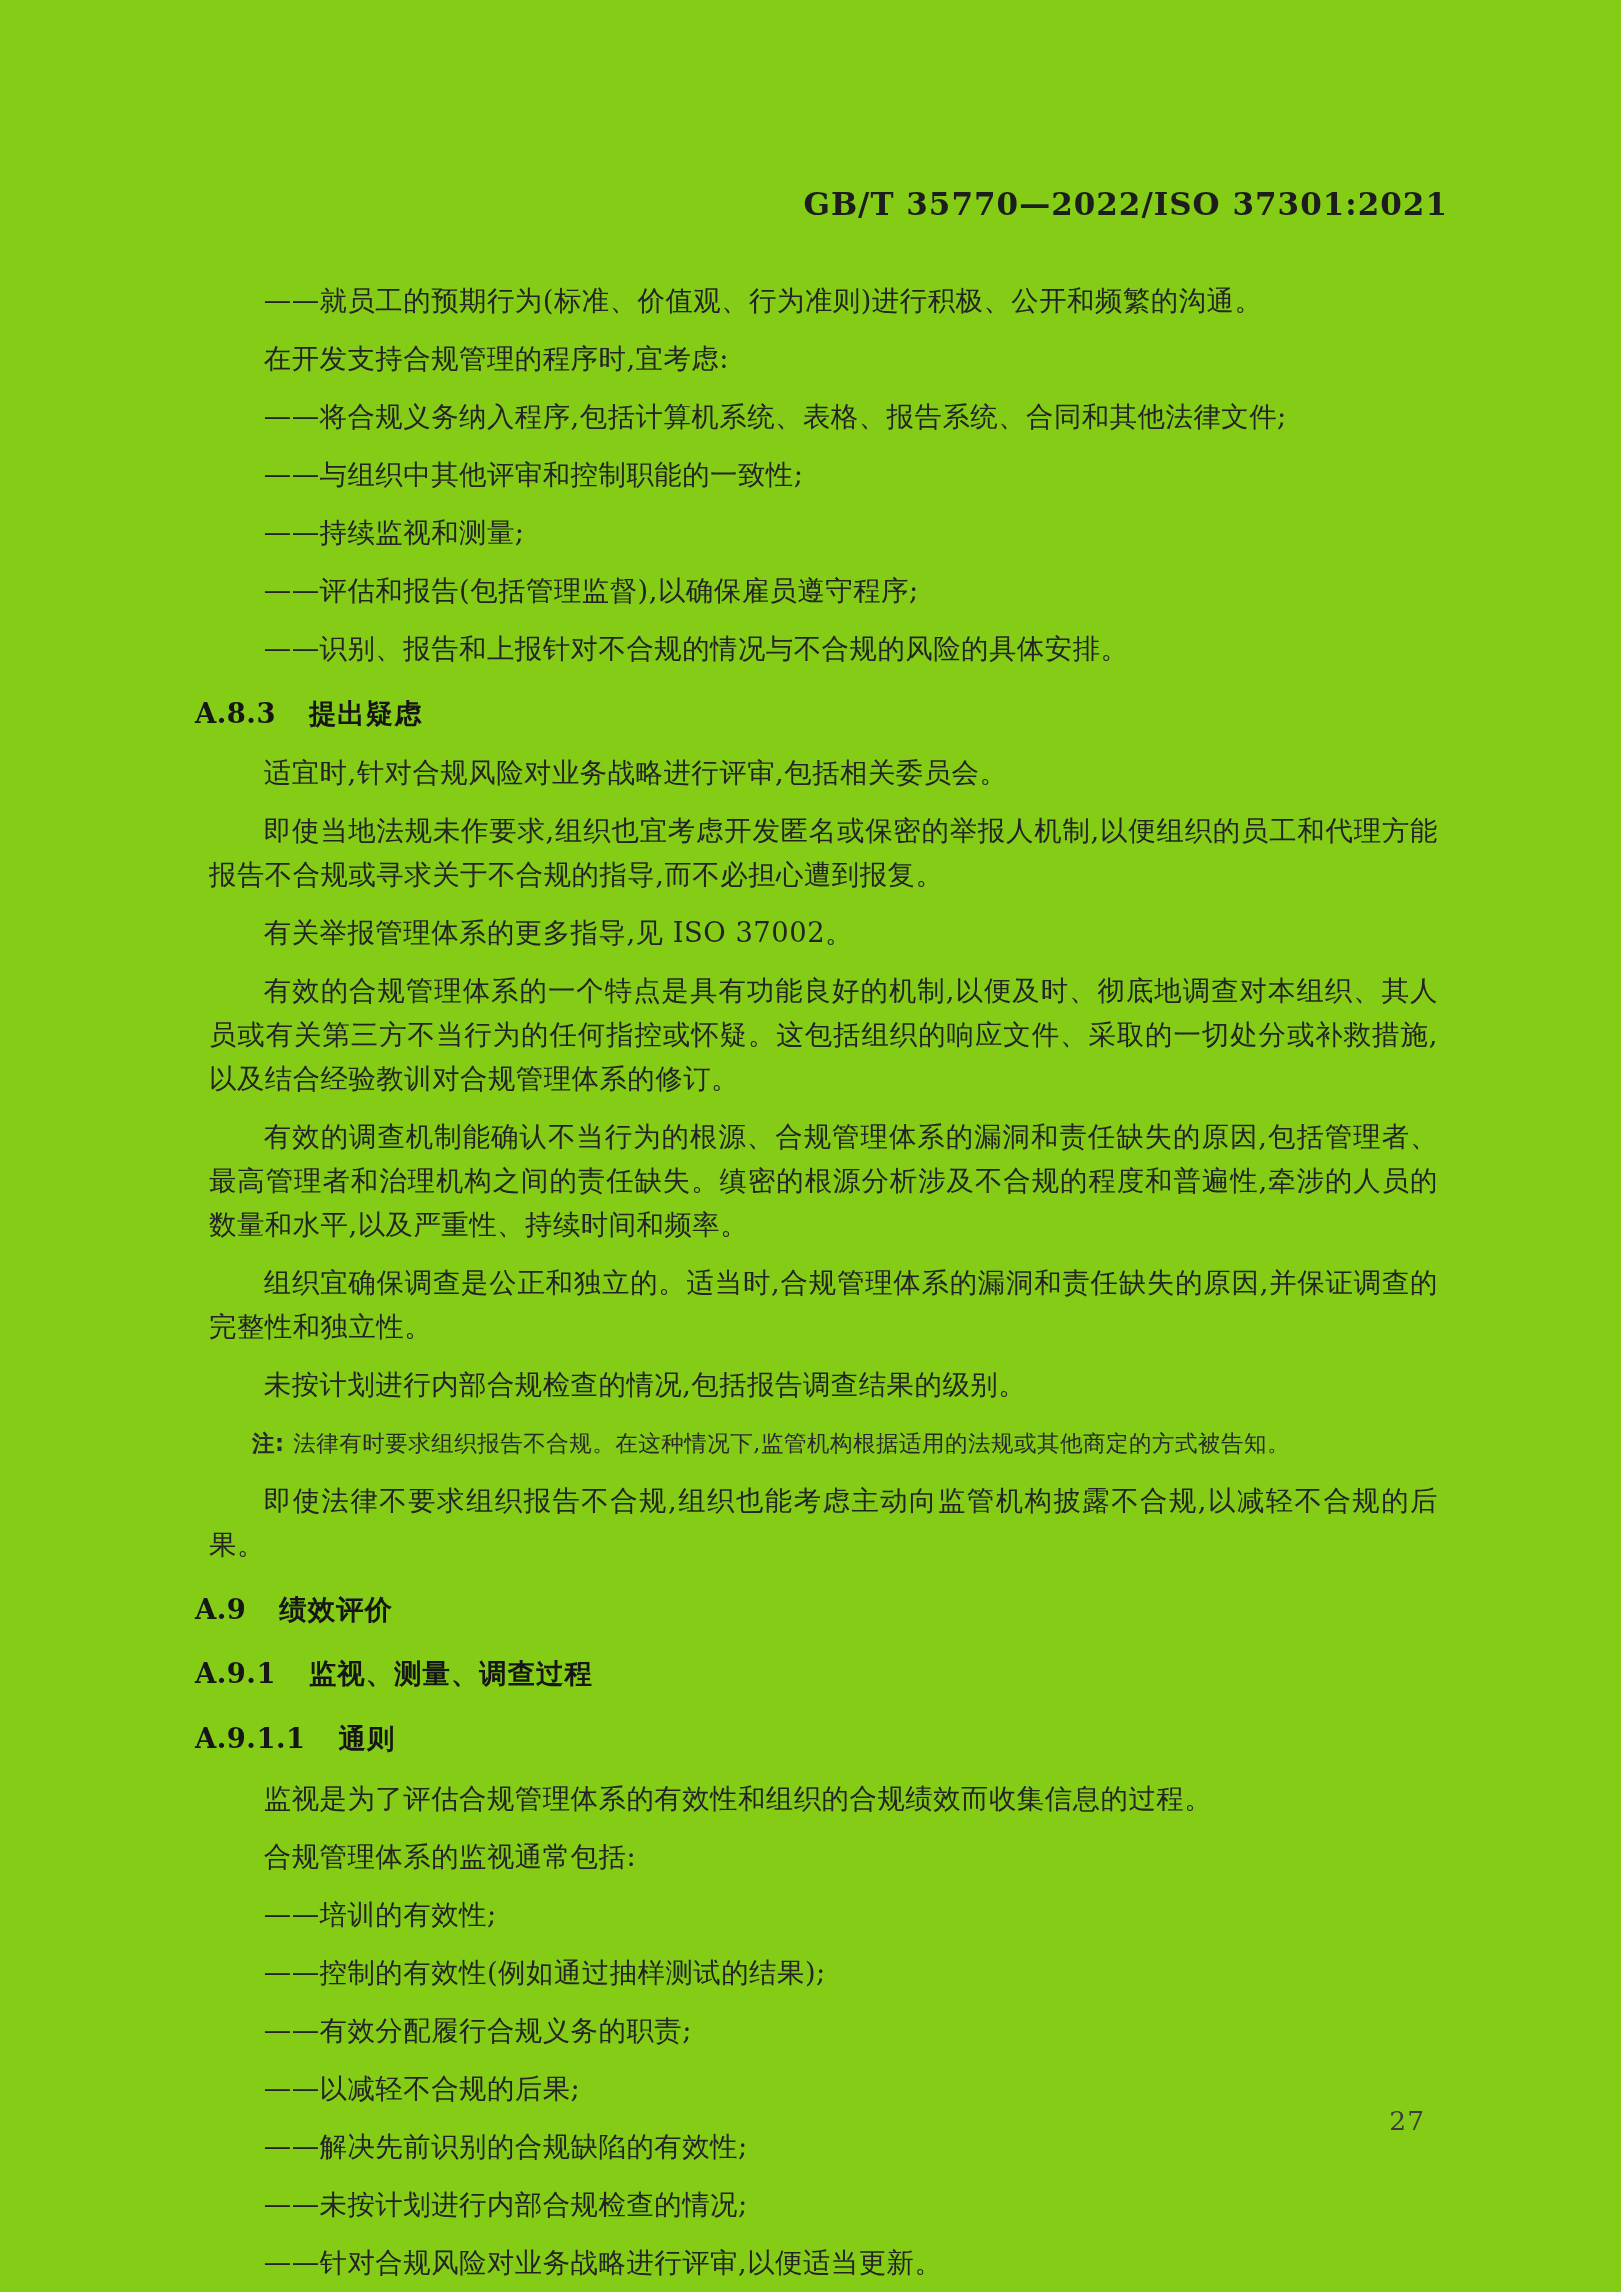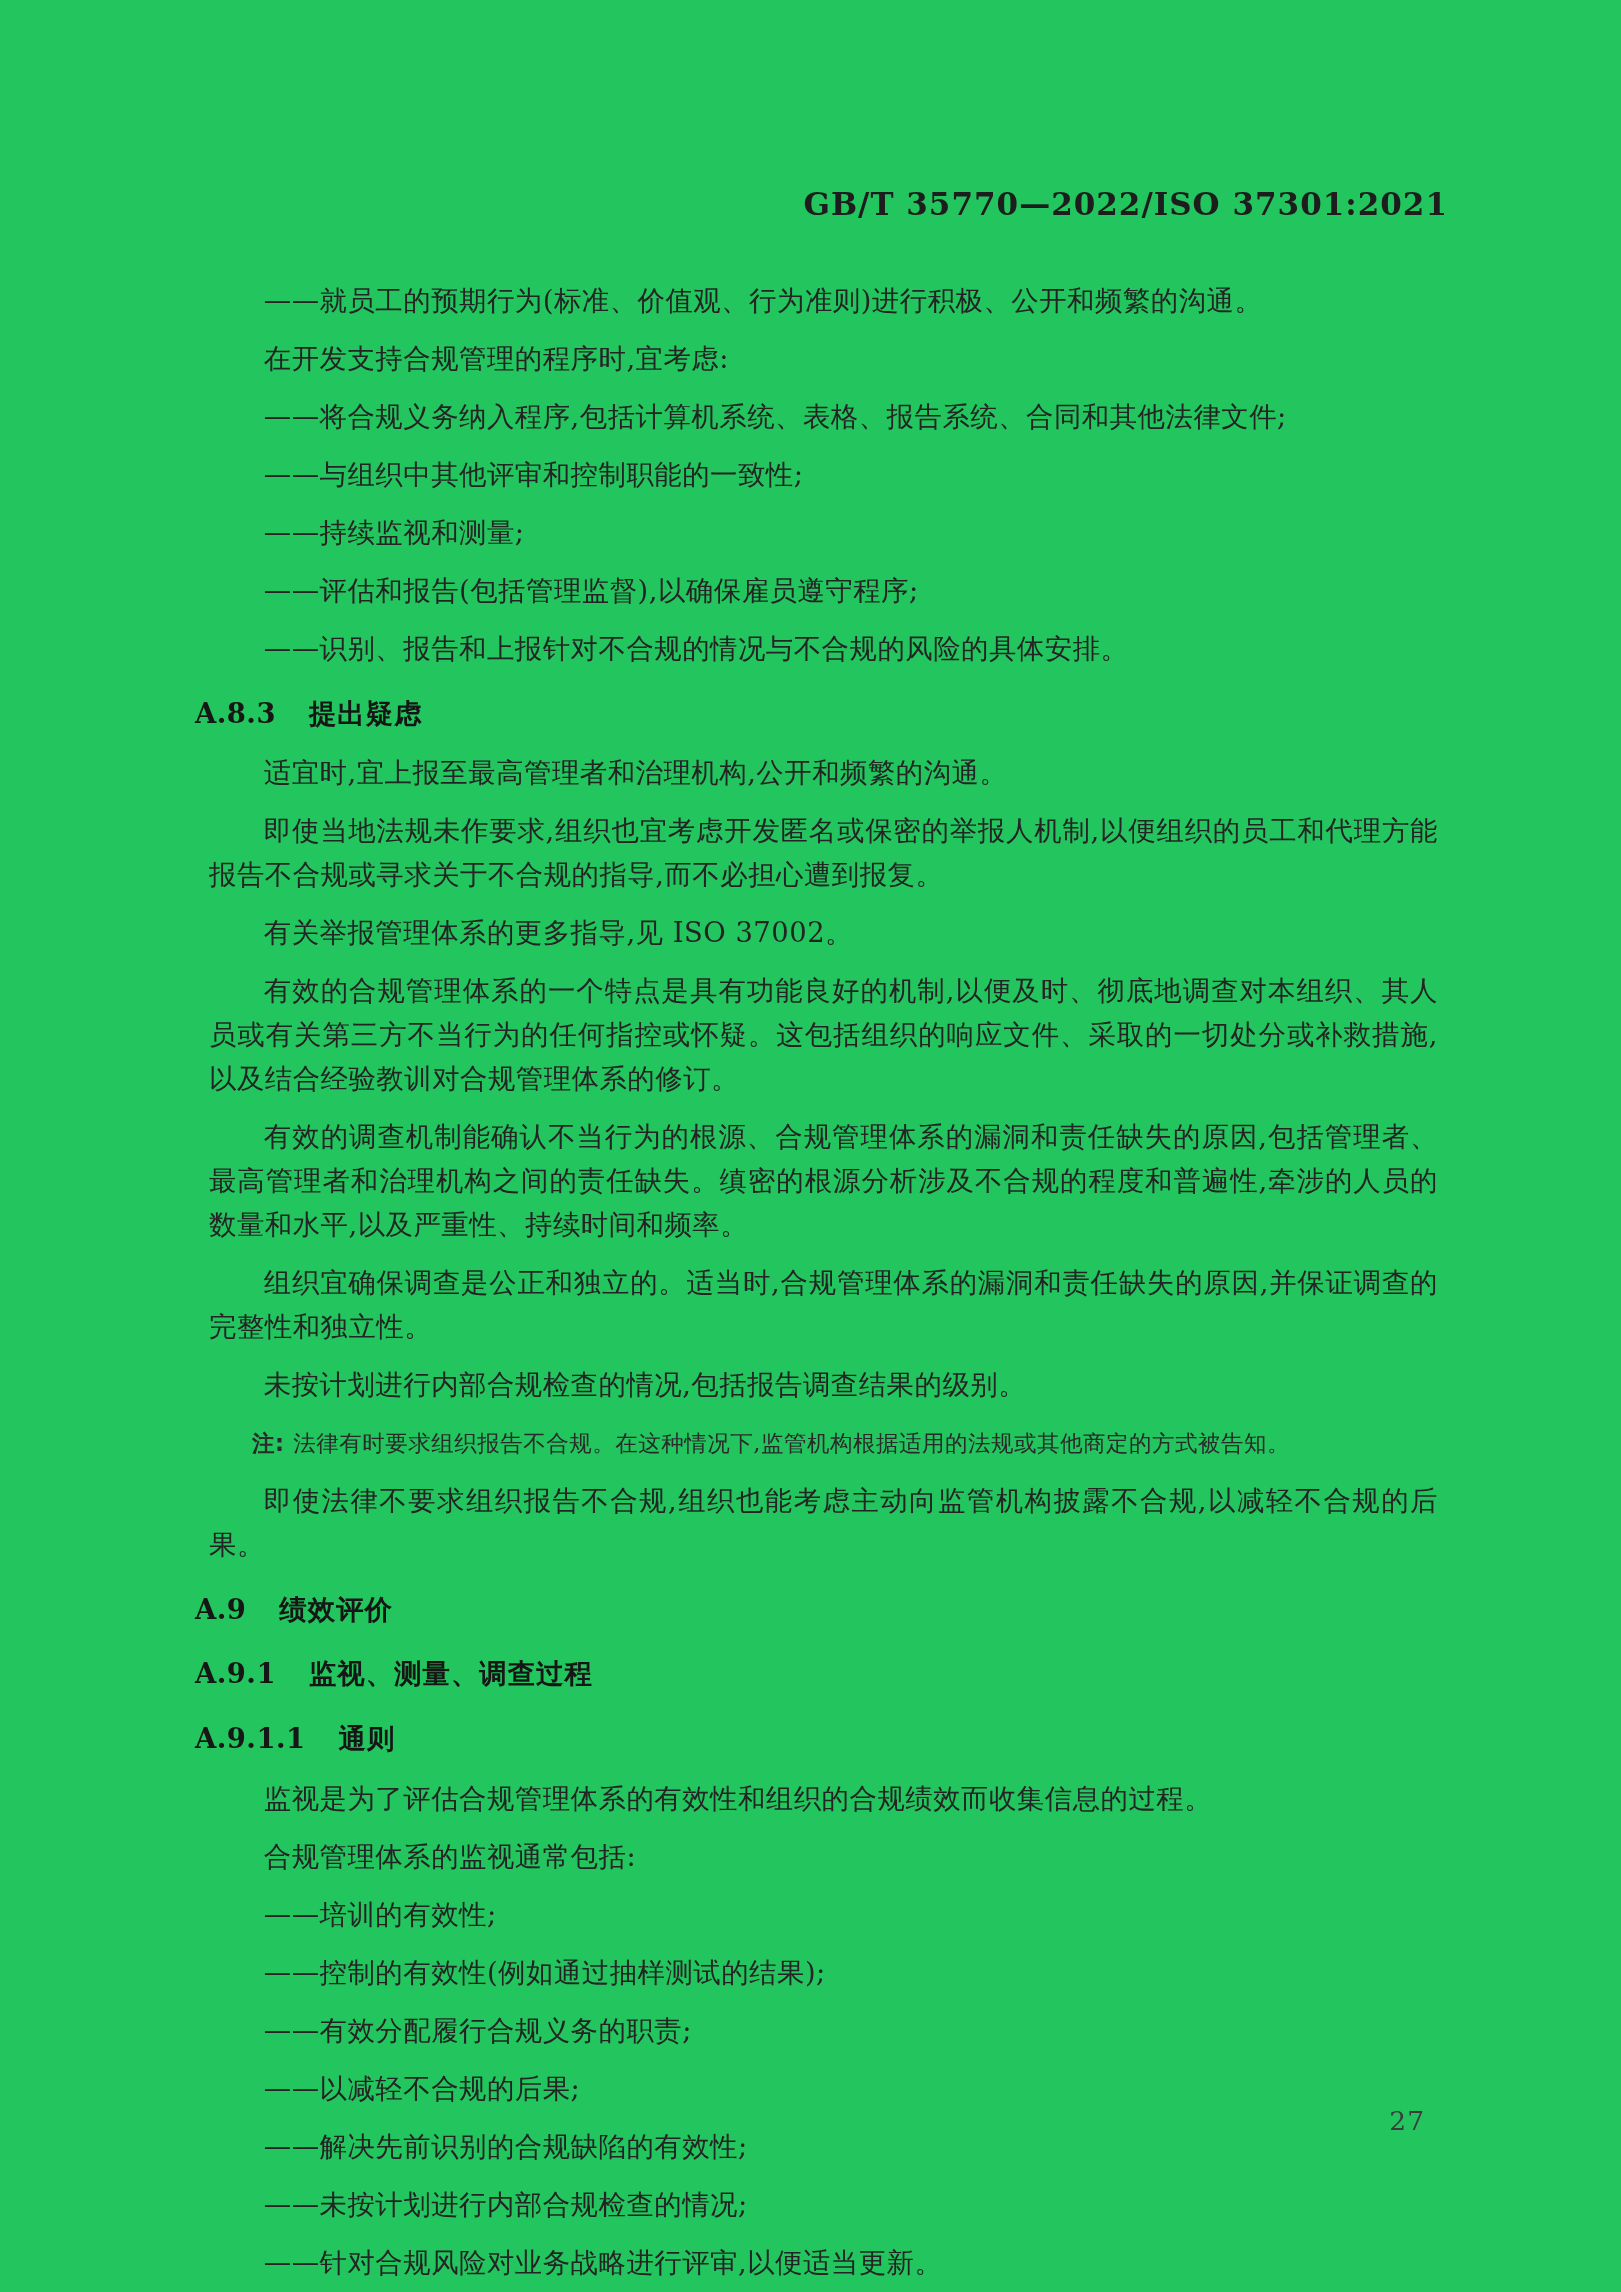--- a/index.html
+++ b/index.html
@@ -5,21 +5,21 @@
   html, body {
     margin: 0;
     padding: 0;
     background: #e8e8e6;
   }
   .page {
     position: relative;
     width: 1621px;
     height: 2293px;
     margin: 0 auto;
-    background: #22c55e;
+    background: #84cc16;
     overflow: hidden;
     font-family: "DejaVu Serif", "Liberation Serif", serif;
   }
   .doc-header {
     position: absolute;
     top: 186px;
     right: 173px;
     font-size: 31px;
     font-weight: bold;
     color: #1d1d1d;
@@ -88,21 +88,21 @@
 
   <main class="doc-body">
       <p class="bullet">——就员工的预期行为(标准、价值观、行为准则)进行积极、公开和频繁的沟通。</p>
       <p class="para">在开发支持合规管理的程序时,宜考虑:</p>
       <p class="bullet">——将合规义务纳入程序,包括计算机系统、表格、报告系统、合同和其他法律文件;</p>
       <p class="bullet">——与组织中其他评审和控制职能的一致性;</p>
       <p class="bullet">——持续监视和测量;</p>
       <p class="bullet">——评估和报告(包括管理监督),以确保雇员遵守程序;</p>
       <p class="bullet">——识别、报告和上报针对不合规的情况与不合规的风险的具体安排。</p>
       <div class="heading level-3"><span class="h-num">A.8.3</span><span class="h-title">提出疑虑</span></div>
-      <p class="para">适宜时,宜上报至最高管理者和治理机构,公开和频繁的沟通。</p>
+      <p class="para">适宜时,针对合规风险对业务战略进行评审,包括相关委员会。</p>
       <p class="para">即使当地法规未作要求,组织也宜考虑开发匿名或保密的举报人机制,以便组织的员工和代理方能报告不合规或寻求关于不合规的指导,而不必担心遭到报复。</p>
       <p class="para">有关举报管理体系的更多指导,见 ISO 37002。</p>
       <p class="para">有效的合规管理体系的一个特点是具有功能良好的机制,以便及时、彻底地调查对本组织、其人员或有关第三方不当行为的任何指控或怀疑。这包括组织的响应文件、采取的一切处分或补救措施,以及结合经验教训对合规管理体系的修订。</p>
       <p class="para">有效的调查机制能确认不当行为的根源、合规管理体系的漏洞和责任缺失的原因,包括管理者、最高管理者和治理机构之间的责任缺失。缜密的根源分析涉及不合规的程度和普遍性,牵涉的人员的数量和水平,以及严重性、持续时间和频率。</p>
       <p class="para">组织宜确保调查是公正和独立的。适当时,合规管理体系的漏洞和责任缺失的原因,并保证调查的完整性和独立性。</p>
       <p class="para">未按计划进行内部合规检查的情况,包括报告调查结果的级别。</p>
       <p class="note"><span class="note-label">注:</span>法律有时要求组织报告不合规。在这种情况下,监管机构根据适用的法规或其他商定的方式被告知。</p>
       <p class="para">即使法律不要求组织报告不合规,组织也能考虑主动向监管机构披露不合规,以减轻不合规的后果。</p>
       <div class="heading level-2"><span class="h-num">A.9</span><span class="h-title">绩效评价</span></div>
       <div class="heading level-3"><span class="h-num">A.9.1</span><span class="h-title">监视、测量、调查过程</span></div>

